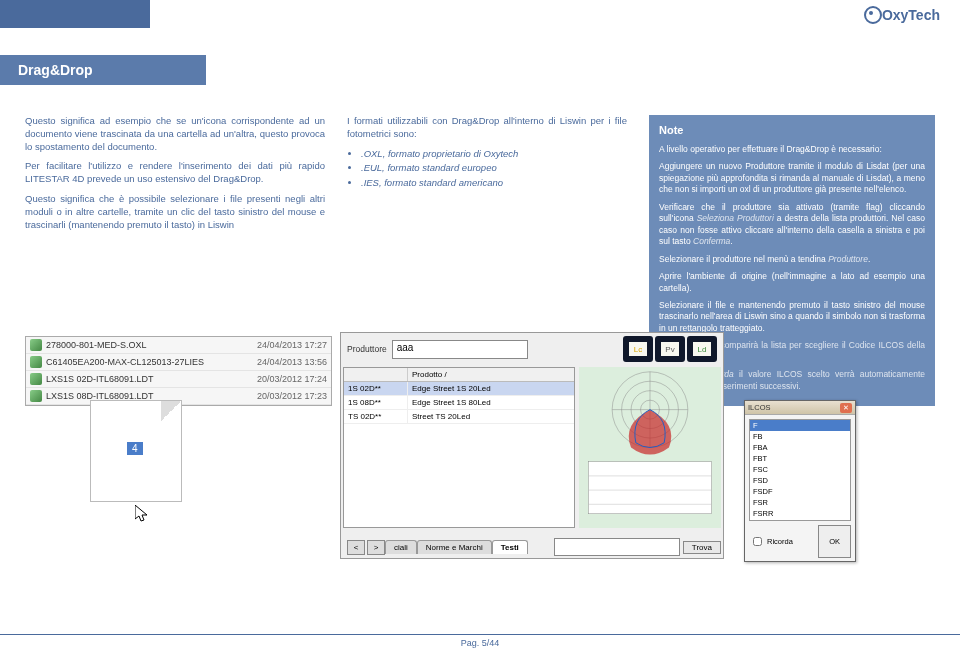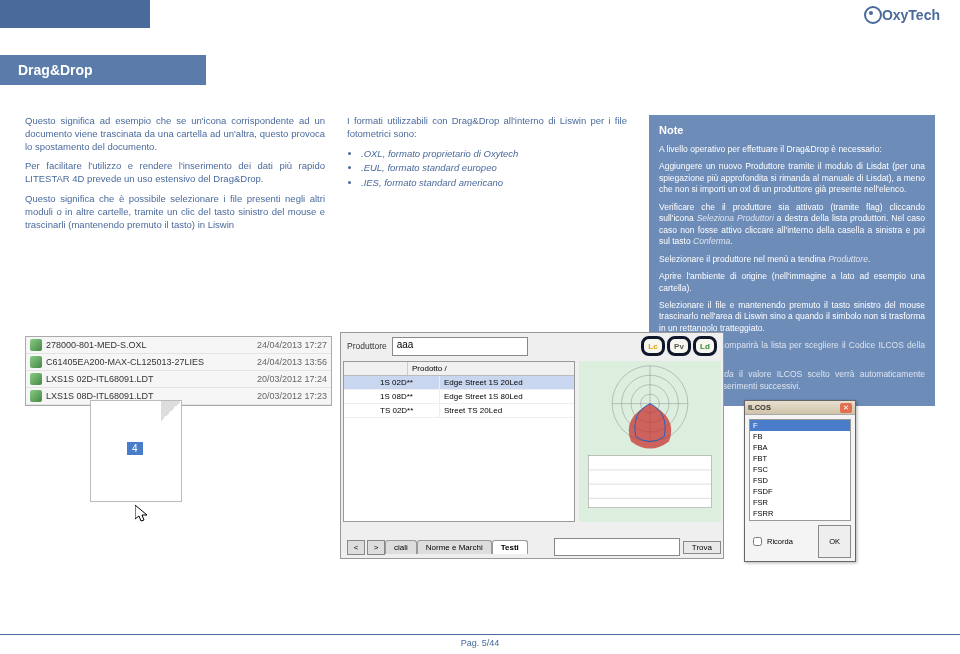--- a/index.html
+++ b/index.html
@@ -191,23 +191,23 @@
     margin-left: auto;
     display: flex;
     gap: 2px;
   }
   .lum-badges span {
     display: inline-flex;
     align-items: center;
     justify-content: center;
     width: 18px;
     height: 14px;
-    border: 3px solid #0f172a;
-    border-radius: 8px;
-    font-weight: bold;
+    border: 6px solid #0f172a;
+    border-radius: 3px;
+    font-weight: normal;
     font-size: 8px;
     background: #f8f8f0;
   }
   .lum-lc { color: #d9a500; }
   .lum-pv { color: #5a5a5a; }
   .lum-ld { color: #3a8a3a; }
 
   .app-body { display: flex; height: 165px; }
   .prod-table {
     width: 230px;
@@ -218,21 +218,21 @@
   }
   .prod-table .hdr {
     display: flex;
     background: #f0f0f0;
     border-bottom: 1px solid #bbb;
     font-weight: normal;
   }
   .prod-table .hdr div { padding: 2px 4px; }
   .prod-table .hdr .c1 { width: 55px; border-right: 1px solid #ccc; }
   .prod-table .hdr .c2 { flex: 1; }
-  .prod-table .row { display: flex; border-bottom: 1px solid #eee; padding-left: 32px; }
+  .prod-table .row { display: flex; border-bottom: 1px solid #eee; }
   .prod-table .row .c1 { width: 55px; padding: 2px 4px; border-right: 1px solid #eee; }
   .prod-table .row .c2 { flex: 1; padding: 2px 4px; }
   .prod-table .row.sel { background: #c9d6f0; }
   .photometry {
     flex: 1;
     margin: 2px;
     background: #dceedd;
     position: relative;
     overflow: hidden;
   }
@@ -290,21 +290,21 @@
     font-size: 7.5px;
   }
   .dialog .titlebar {
     background: linear-gradient(#e8e0d0,#cfc4a8);
     height: 13px;
     display: flex;
     align-items: center;
     padding: 0 3px;
     border-bottom: 1px solid #aaa;
   }
-  .dialog .titlebar .dtxt { flex:1; font-weight: bold; color: #333; }
+  .dialog .titlebar .dtxt { flex:1; font-weight: normal; color: #333; }
   .dialog .titlebar .close {
     background: #e07050;
     color: #fff;
     width: 12px;
     height: 10px;
     display: flex;
     align-items: center;
     justify-content: center;
     border-radius: 2px;
     font-size: 7px;

